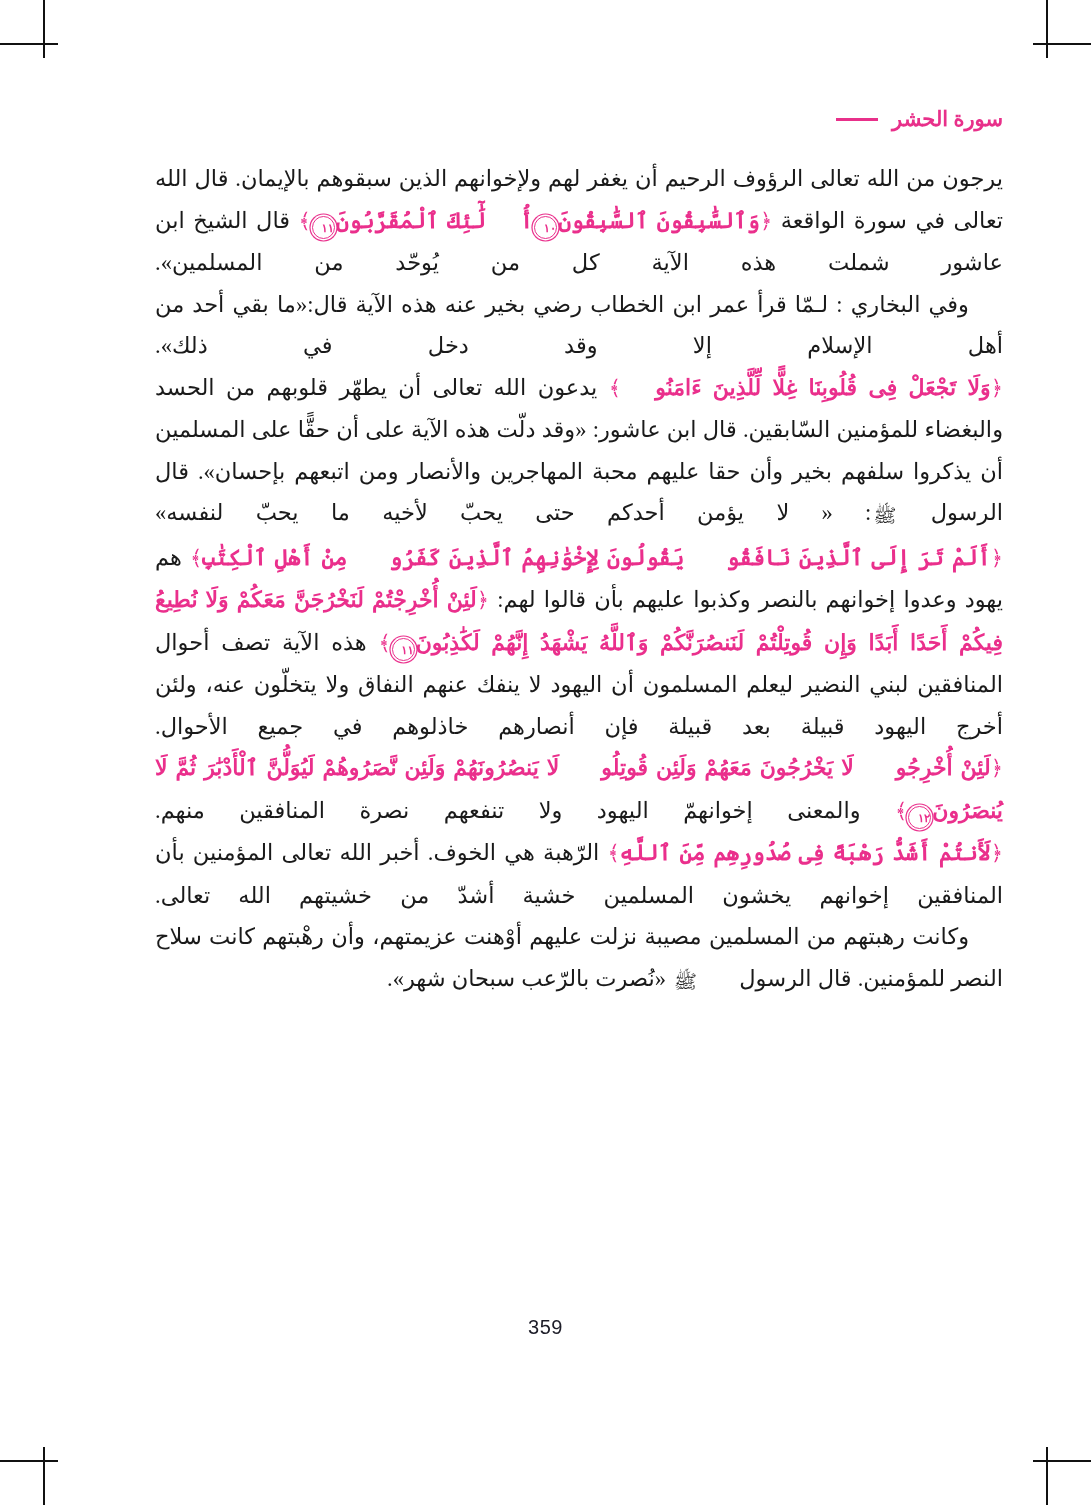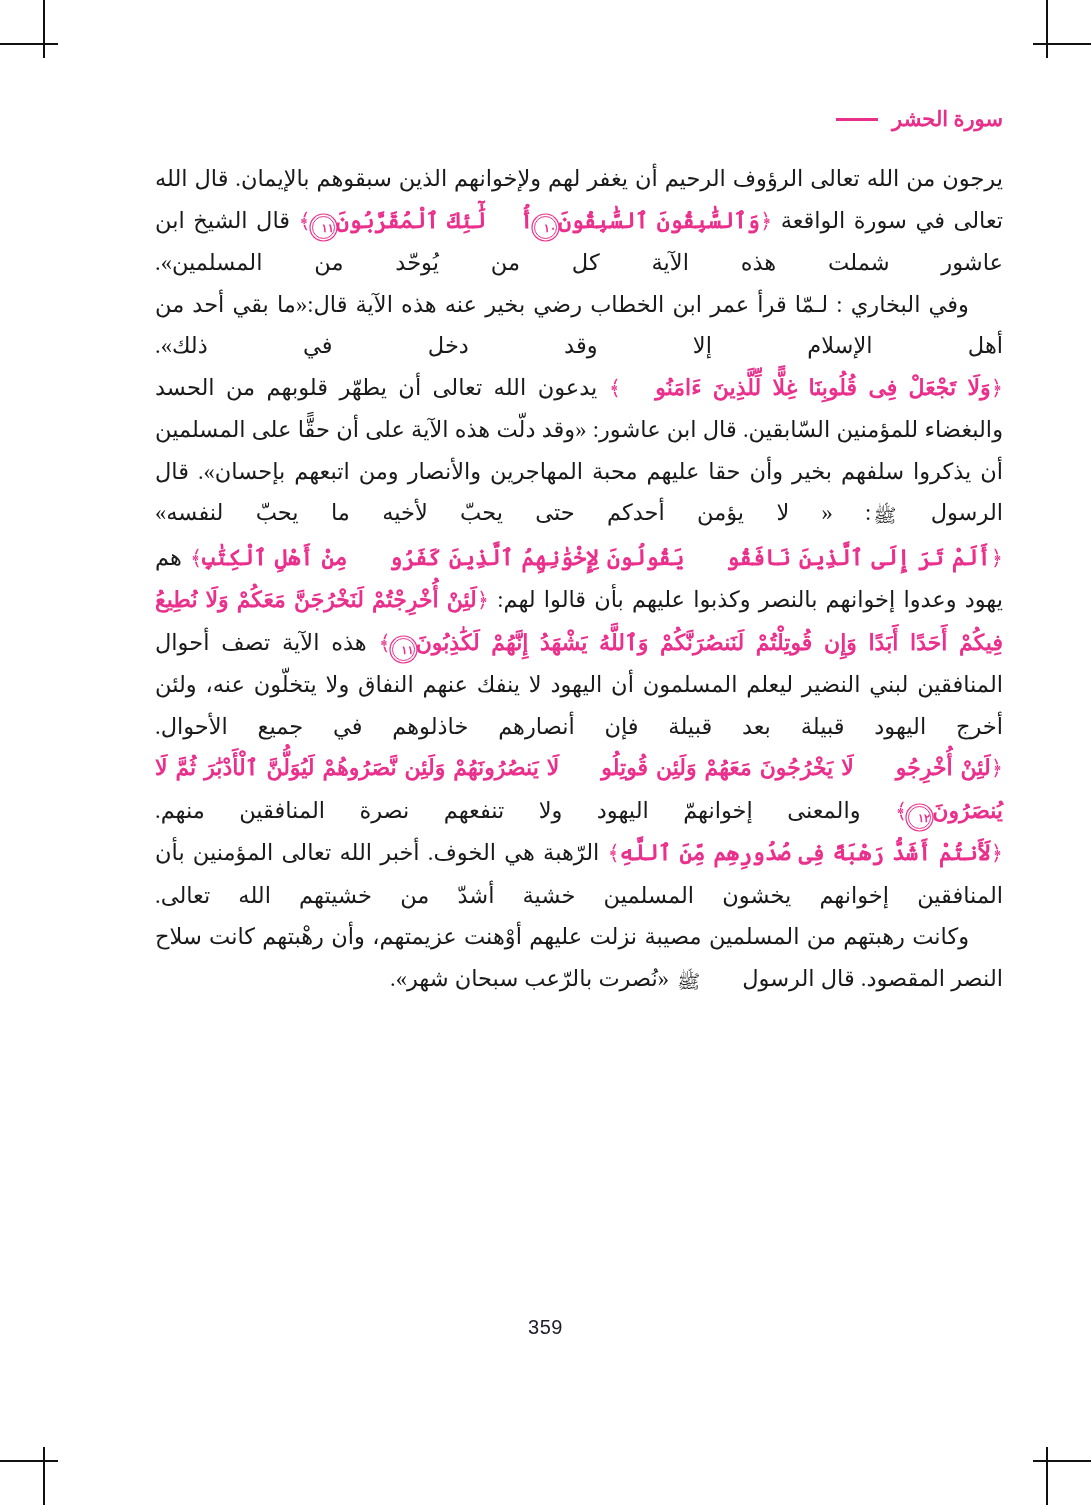--- a/index.html
+++ b/index.html
@@ -166,18 +166,18 @@
     <span class="header-rule"></span>
   </div>
 
   <div class="content">
     <p class="para" id="p1"><span>يرجون من الله تعالى الرؤوف الرحيم أن يغفر لهم ولإخوانهم الذين سبقوهم بالإيمان. قال الله تعالى في سورة الواقعة </span><span class="ayah-brkt">﴿</span><span class="ayah">وَٱلسَّٰبِقُونَ ٱلسَّٰبِقُونَ</span><span class="ayah-num">١٠</span><span class="ayah">أُو۟لَٰٓئِكَ ٱلْمُقَرَّبُونَ</span><span class="ayah-num">١١</span><span class="ayah-brkt">﴾</span><span> قال الشيخ ابن عاشور شملت هذه الآية كل من يُوحّد من المسلمين».</span></p>
     <p class="para indent" id="p2"><span>وفي البخاري : لـمّا قرأ عمر ابن الخطاب رضي بخير عنه هذه الآية قال:«ما بقي أحد من أهل الإسلام إلا وقد دخل في ذلك».</span></p>
     <p class="para" id="p3"><span class="ayah-brkt">﴿</span><span class="ayah">وَلَا تَجْعَلْ فِى قُلُوبِنَا غِلًّا لِّلَّذِينَ ءَامَنُوا۟</span><span class="ayah-brkt">﴾</span><span> يدعون الله تعالى أن يطهّر قلوبهم من الحسد والبغضاء للمؤمنين السّابقين. قال ابن عاشور: «وقد دلّت هذه الآية على أن حقًّا على المسلمين أن يذكروا سلفهم بخير وأن حقا عليهم محبة المهاجرين والأنصار ومن اتبعهم بإحسان». قال الرسول </span><span class="sallam">ﷺ</span><span>: « لا يؤمن أحدكم  حتى يحبّ لأخيه ما يحبّ لنفسه»</span></p>
     <p class="para" id="p5"><span class="ayah-brkt">﴿</span><span class="ayah">أَلَمْ تَرَ إِلَى ٱلَّذِينَ نَافَقُوا۟ يَقُولُونَ لِإِخْوَٰنِهِمُ ٱلَّذِينَ كَفَرُوا۟ مِنْ أَهْلِ ٱلْكِتَٰبِ</span><span class="ayah-brkt">﴾</span><span>  هم    يهود وعدوا إخوانهم بالنصر وكذبوا عليهم بأن قالوا لهم: </span><span class="ayah-brkt">﴿</span><span class="ayah">لَئِنْ أُخْرِجْتُمْ لَنَخْرُجَنَّ مَعَكُمْ وَلَا نُطِيعُ فِيكُمْ أَحَدًا أَبَدًا وَإِن قُوتِلْتُمْ لَنَنصُرَنَّكُمْ وَٱللَّهُ يَشْهَدُ إِنَّهُمْ لَكَٰذِبُونَ</span><span class="ayah-num">١١</span><span class="ayah-brkt">﴾</span><span>  هذه  الآية تصف أحوال المنافقين لبني النضير ليعلم المسلمون أن اليهود لا ينفك عنهم النفاق ولا يتخلّون عنه، ولئن أخرج اليهود قبيلة بعد قبيلة فإن أنصارهم خاذلوهم في جميع الأحوال.</span></p>
     <p class="para" id="p7"><span class="ayah-brkt">﴿</span><span class="ayah">لَئِنْ أُخْرِجُوا۟ لَا يَخْرُجُونَ مَعَهُمْ وَلَئِن قُوتِلُوا۟ لَا يَنصُرُونَهُمْ وَلَئِن نَّصَرُوهُمْ لَيُوَلُّنَّ ٱلْأَدْبَٰرَ ثُمَّ لَا يُنصَرُونَ</span><span class="ayah-num">١٢</span><span class="ayah-brkt">﴾</span><span> والمعنى إخوانهمّ اليهود ولا تنفعهم نصرة المنافقين منهم.</span></p>
     <p class="para" id="p8"><span class="ayah-brkt">﴿</span><span class="ayah">لَأَنتُمْ أَشَدُّ رَهْبَةً فِى صُدُورِهِم مِّنَ ٱللَّهِ</span><span class="ayah-brkt">﴾</span><span> الرّهبة هي الخوف. أخبر الله تعالى المؤمنين بأن المنافقين إخوانهم يخشون المسلمين خشية أشدّ من خشيتهم الله تعالى.</span></p>
-    <p class="para indent last-right" id="p9"><span>وكانت رهبتهم من المسلمين مصيبة نزلت عليهم أوْهنت عزيمتهم، وأن رهْبتهم كانت سلاح النصر المقصود. قال الرسول </span><span class="sallam">ﷺ</span><span> «نُصرت بالرّعب سبحان شهر».</span></p>
+    <p class="para indent last-right" id="p9"><span>وكانت رهبتهم من المسلمين مصيبة نزلت عليهم أوْهنت عزيمتهم، وأن رهْبتهم كانت سلاح النصر للمؤمنين. قال الرسول </span><span class="sallam">ﷺ</span><span> «نُصرت بالرّعب سبحان شهر».</span></p>
   </div>
 
   <div class="folio">359</div>
 
 </div>
 
 </body></html>

